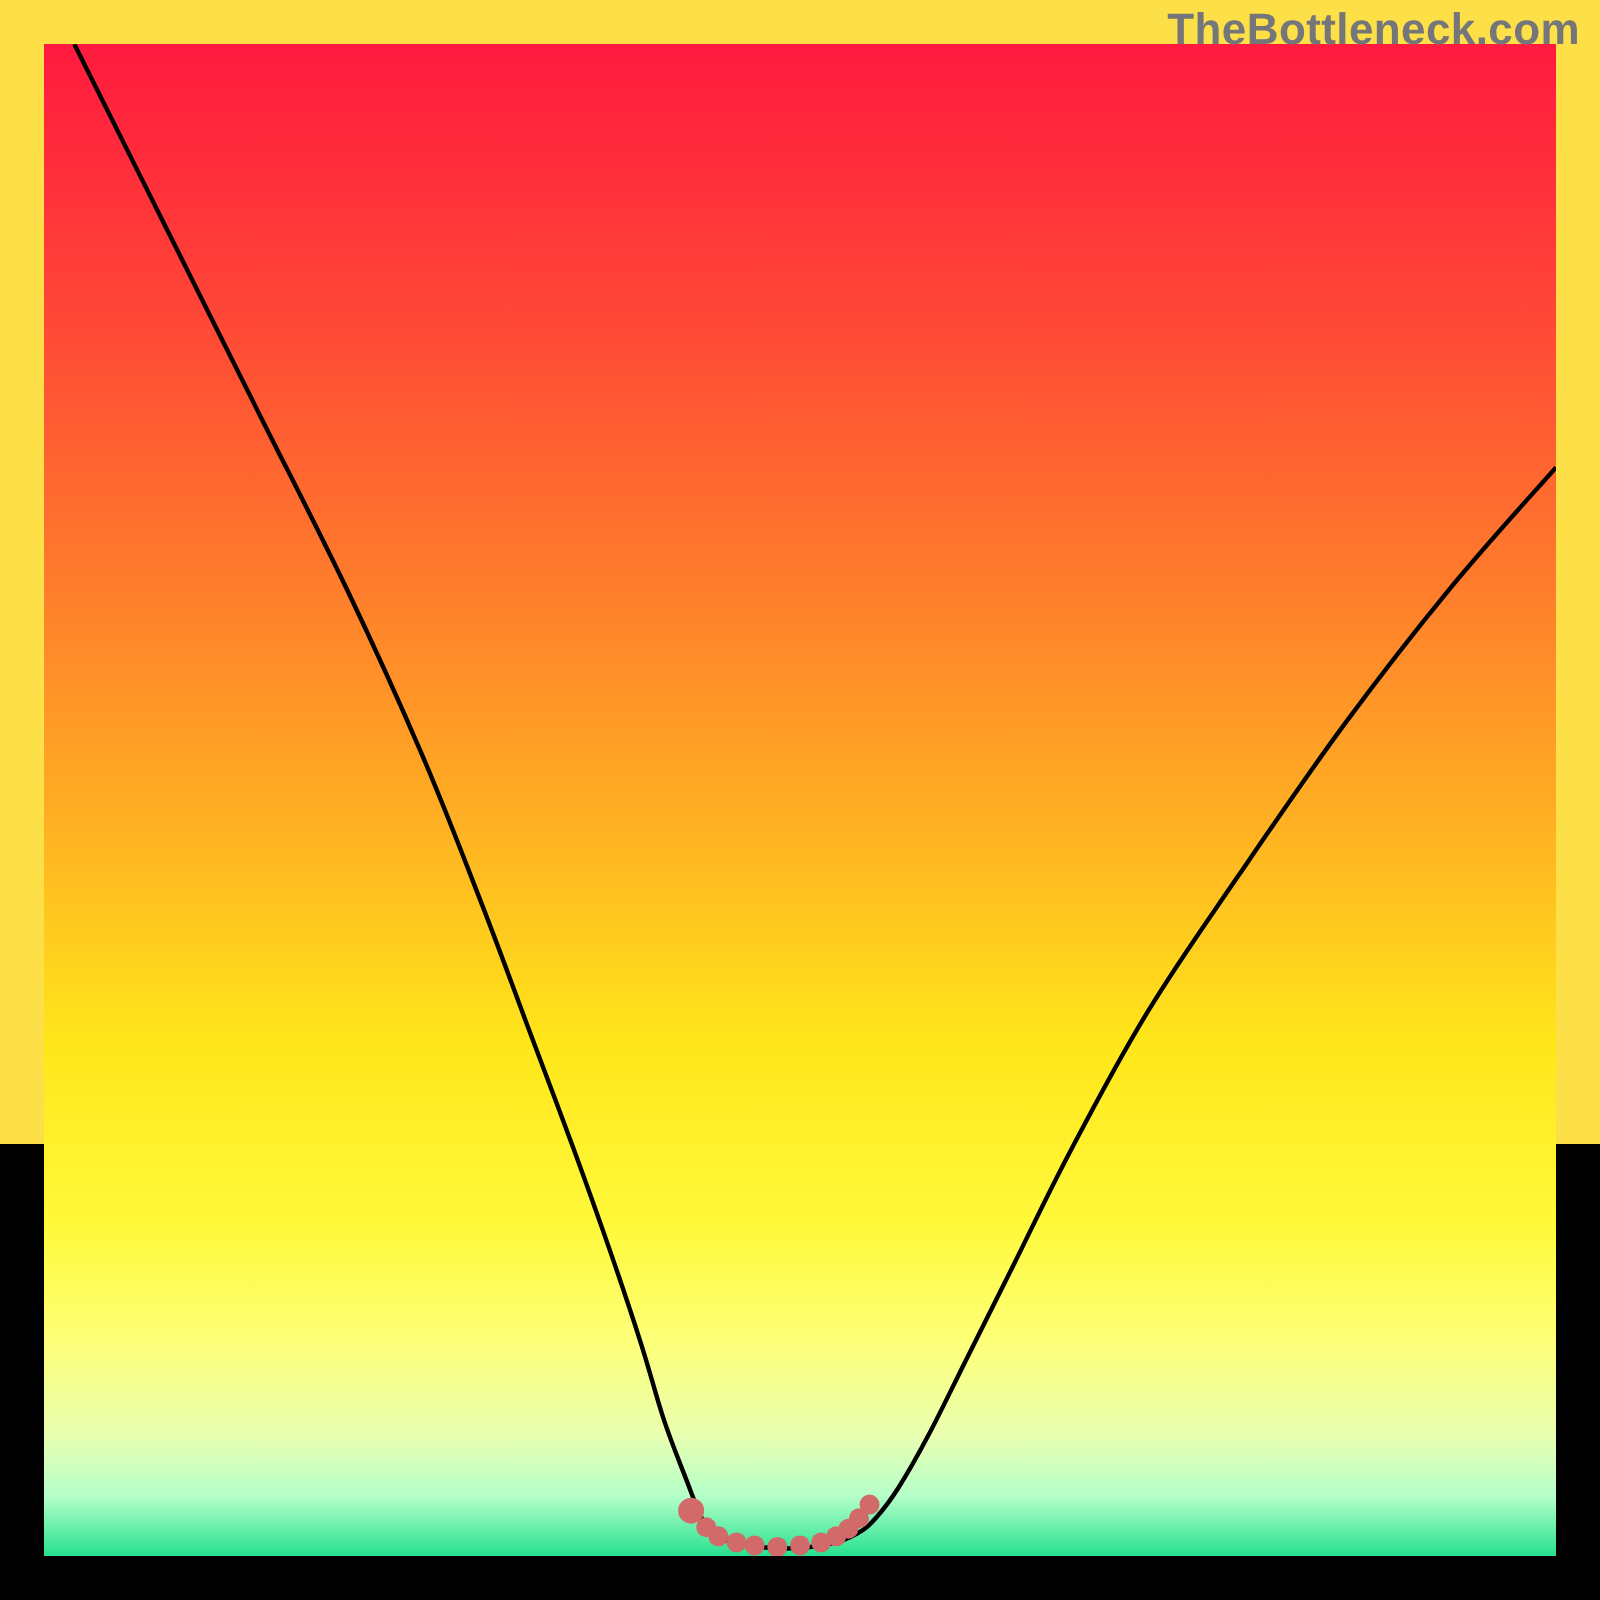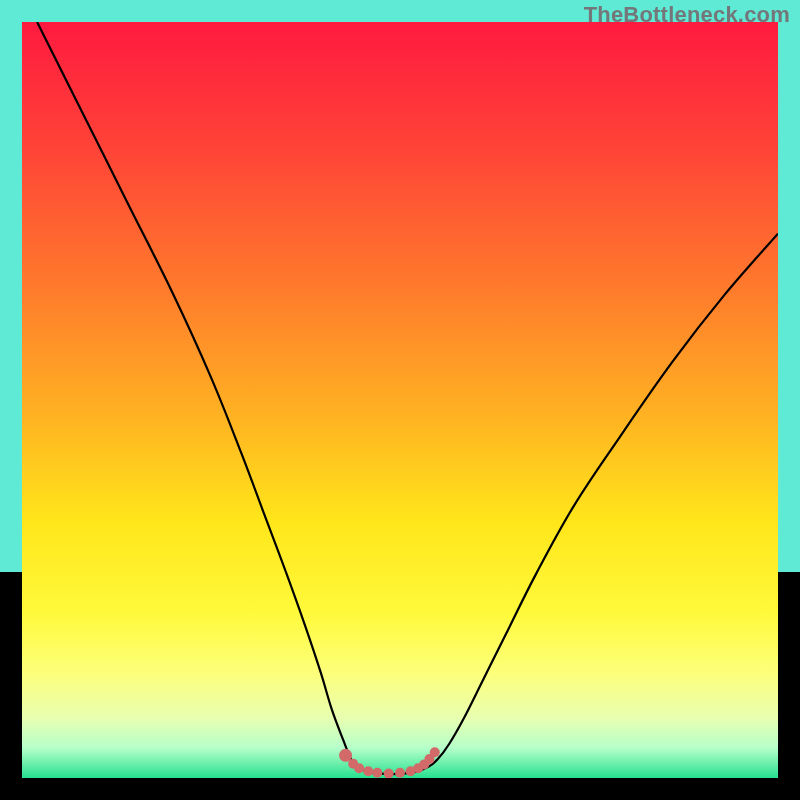--- a/index.html
+++ b/index.html
@@ -8,21 +8,21 @@
     width: 800px;
     height: 800px;
     background: #000;
     font-family: Arial, Helvetica, sans-serif;
     overflow: hidden;
   }
   .stage {
     position: relative;
     width: 800px;
     height: 572px;
-    background: #5eead4;
+    background: #fde047;
   }
   .plot-area {
     position: absolute;
     left: 22px;
     top: 22px;
     width: 756px;
     height: 756px;
     overflow: hidden;
   }
   .gradient-bg {

